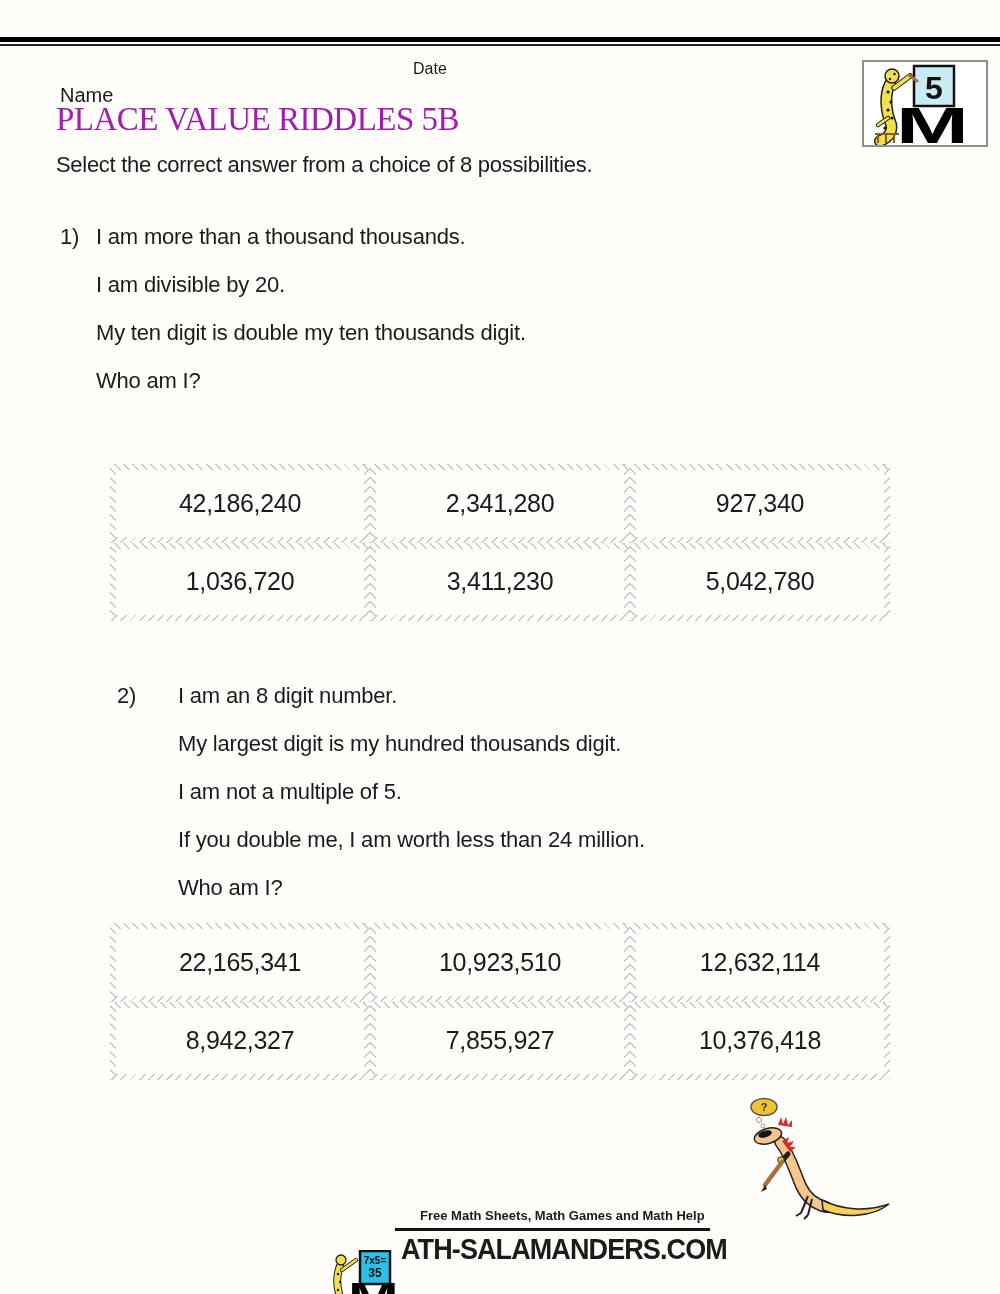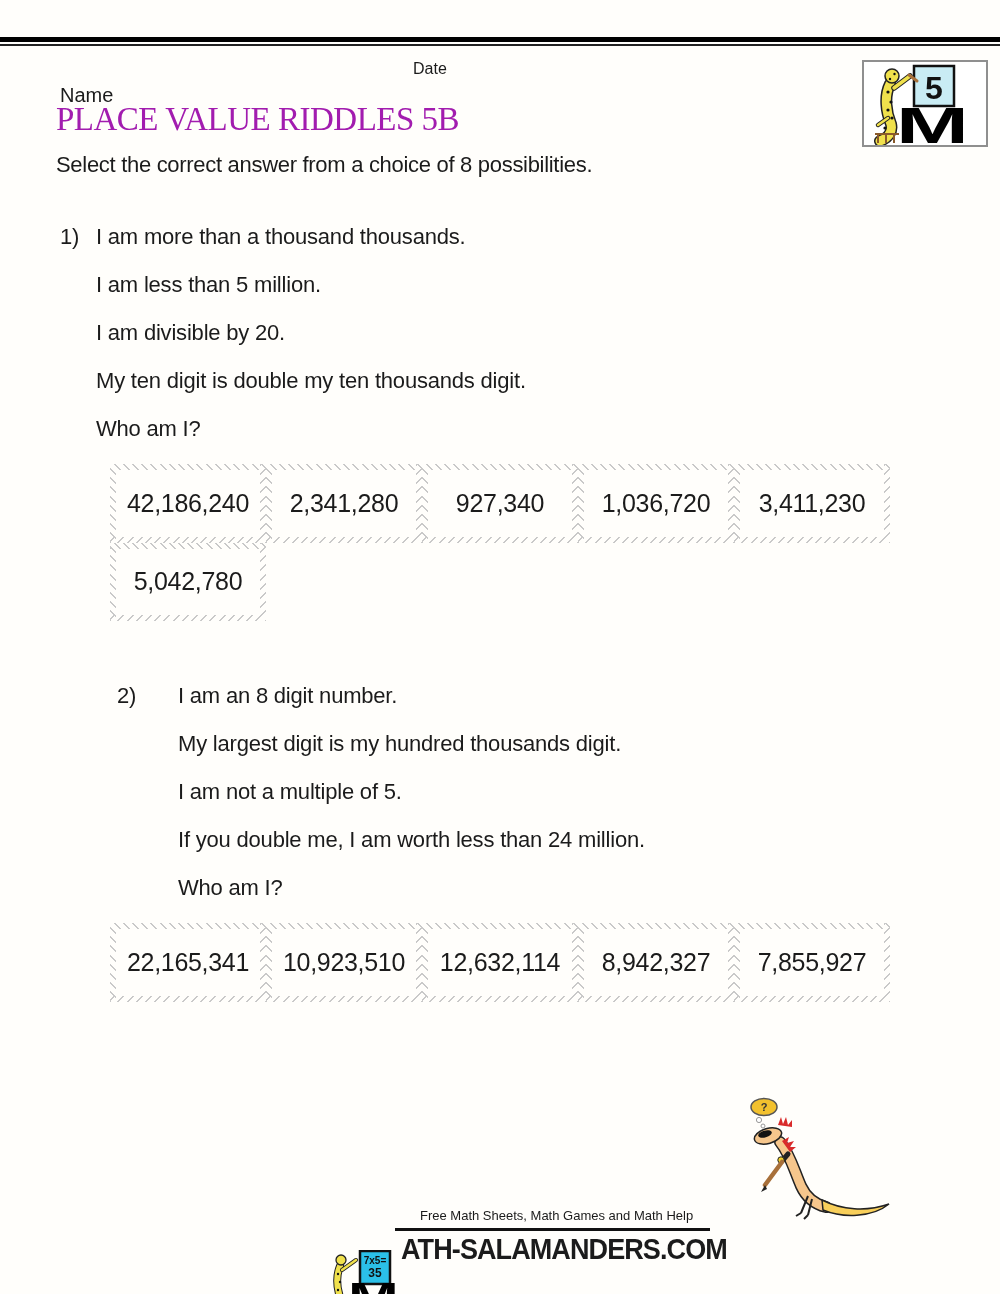--- a/index.html
+++ b/index.html
@@ -19,37 +19,37 @@
   .corner-logo{left:862px;top:60px;width:122px;height:83px;border:2px solid #8f8f8f;background:#fff;}
   .page-title{left:56px;top:101px;font-family:"Liberation Serif",serif;font-size:33px;color:#a21caf;letter-spacing:-0.5px;white-space:nowrap;}
   .page-subtitle{left:56px;top:152px;font-size:22px;letter-spacing:-0.3px;white-space:nowrap;}
   
   .question{font-size:22px;letter-spacing:-0.2px;}
   .qnum{position:absolute;left:0;top:0;height:48px;line-height:48px;}
   .qline{height:48px;line-height:48px;white-space:nowrap;}
   #q1{left:60px;top:213px;} #q1 .qlines{margin-left:36px;}
   #q2{left:117px;top:672px;} #q2 .qlines{margin-left:61px;}
   
-  .choice-grid{width:780px;display:grid;grid-template-columns:repeat(5,1fr);grid-auto-rows:78.5px;}
+  .choice-grid{width:780px;display:grid;grid-template-columns:repeat(3,1fr);grid-auto-rows:78.5px;}
   #grid1{left:110px;top:464px;} #grid2{left:110px;top:923px;}
   .choice-cell{
     display:flex;align-items:center;justify-content:center;
     font-size:25px;letter-spacing:-0.3px;cursor:default;
     background-image:
       repeating-linear-gradient(45deg,#c9c9c9 0 1.4px,transparent 1.4px 6.5px),
       repeating-linear-gradient(-45deg,#c9c9c9 0 1.4px,transparent 1.4px 6.5px),
       repeating-linear-gradient(45deg,#c9c9c9 0 1.4px,transparent 1.4px 6.5px),
       repeating-linear-gradient(-45deg,#c9c9c9 0 1.4px,transparent 1.4px 6.5px);
     background-size:100% 6px,100% 6px,6px 100%,6px 100%;
     background-position:left top,left bottom,left top,right top;
     background-repeat:no-repeat;
   }
   
   .footer-icon{left:328px;top:1250px;text-align:center;}
-  .footer-tagline{left:420px;top:1208px;font-size:13px;font-weight:normal;white-space:nowrap;}
+  .footer-tagline{left:420px;top:1208px;font-size:13px;font-weight:bold;white-space:nowrap;}
   .footer-underline{left:395px;top:1228px;width:315px;height:2.5px;background:#111;}
   .footer-brand{left:401px;top:1232px;font-size:30px;font-weight:bold;letter-spacing:-1px;transform:scale(0.9,1);transform-origin:left top;white-space:nowrap;}
   .mascot{left:738px;top:1096px;}
   svg text{font-family:"Liberation Sans",sans-serif;}
 </style>
 </head>
 <body>
 
 <div class="abs bar-thick"></div>
 <div class="abs bar-thin"></div>
@@ -87,21 +87,20 @@
   </svg>
 </div>
 
 <div class="abs page-title">PLACE VALUE RIDDLES 5B</div>
 <div class="abs page-subtitle">Select the correct answer from a choice of 8 possibilities.</div>
 
 <div id="q1" class="abs question">
   <span class="qnum">1)</span>
   <div class="qlines">
     <div class="qline">I am more than a thousand thousands.</div>
-    <div class="qline">I am less than 5 million.</div>
     <div class="qline">I am divisible by 20.</div>
     <div class="qline">My ten digit is double my ten thousands digit.</div>
     <div class="qline">Who am I?</div>
   </div>
 </div>
 
 <div id="grid1" class="abs choice-grid">
   <div class="choice-cell">42,186,240</div>
   <div class="choice-cell">2,341,280</div>
   <div class="choice-cell">927,340</div>
@@ -120,20 +119,21 @@
     <div class="qline">Who am I?</div>
   </div>
 </div>
 
 <div id="grid2" class="abs choice-grid">
   <div class="choice-cell">22,165,341</div>
   <div class="choice-cell">10,923,510</div>
   <div class="choice-cell">12,632,114</div>
   <div class="choice-cell">8,942,327</div>
   <div class="choice-cell">7,855,927</div>
+  <div class="choice-cell">10,376,418</div>
 </div>
 
 <div class="abs mascot">
   <svg width="160" height="132" viewBox="0 0 160 132">
 
     <ellipse cx="26" cy="11" rx="13" ry="8.5" stroke="#555" stroke-width="1.5" fill="#f2c12e"></ellipse>
     <text x="26" y="15" font-size="11" font-weight="bold" text-anchor="middle" fill="#333">?</text>
     <circle cx="21" cy="24" r="2.6" fill="#fff" stroke="#999"></circle>
     <circle cx="25" cy="30" r="2" fill="#fff" stroke="#999"></circle>
     <circle cx="29" cy="35" r="1.5" fill="#fff" stroke="#999"></circle>

